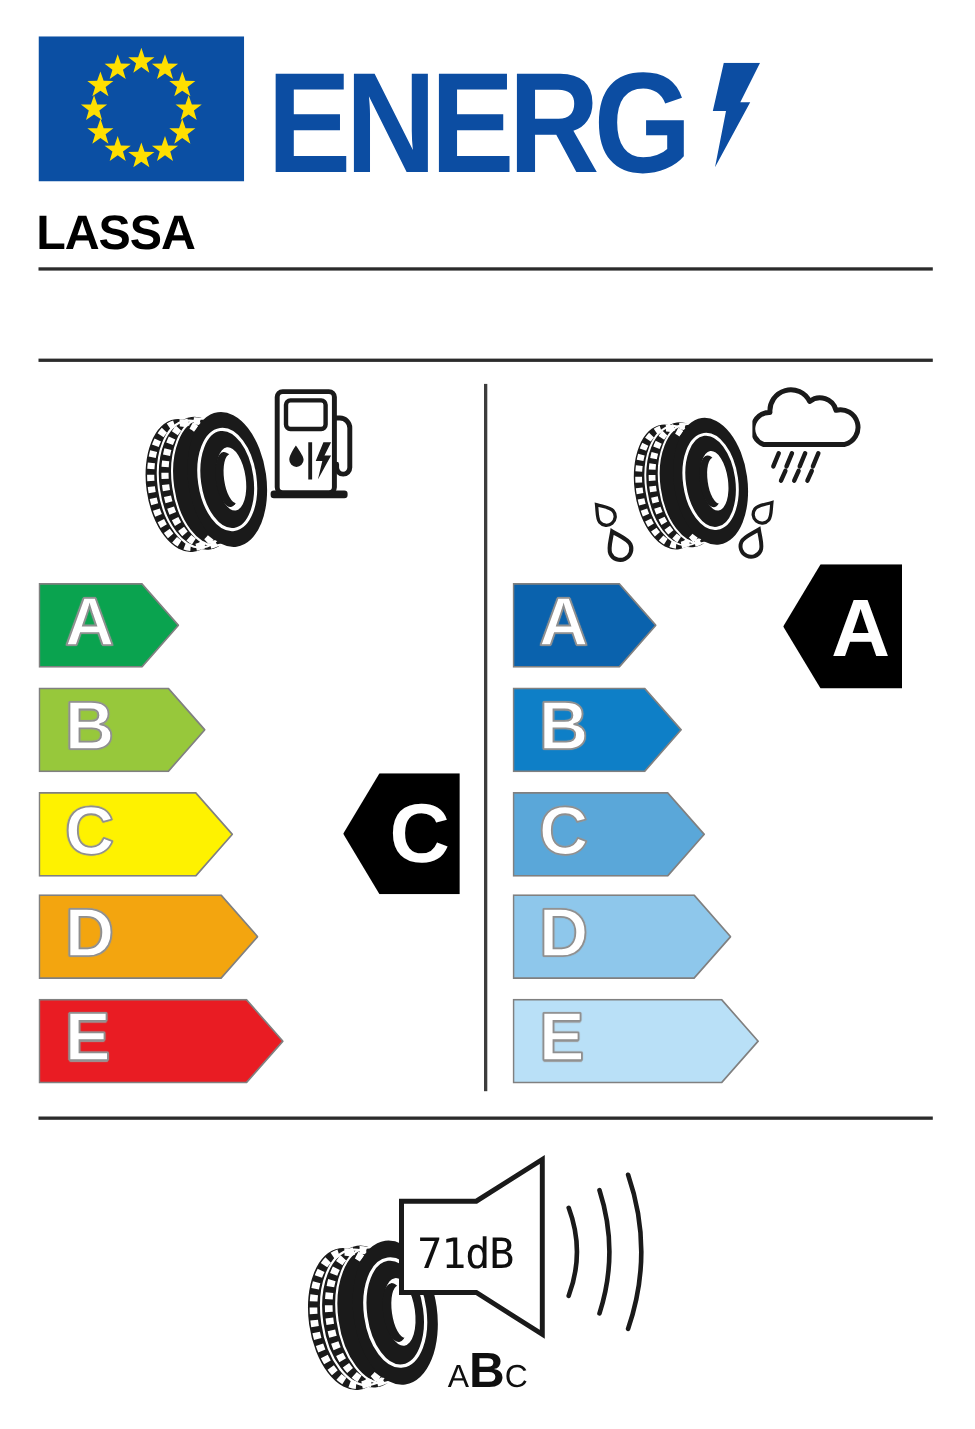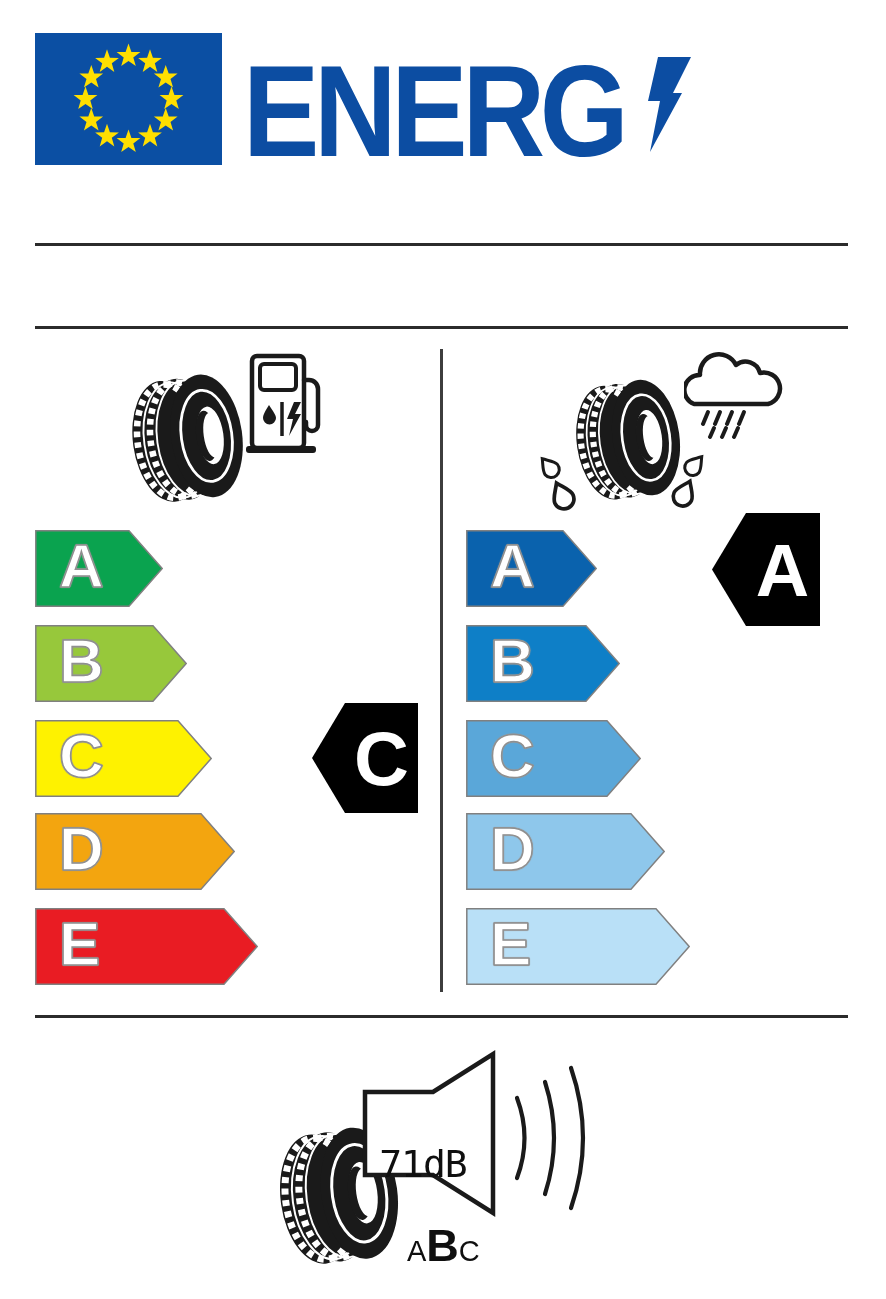--- a/index.html
+++ b/index.html
@@ -34,21 +34,21 @@
   .rating-arrow{position:absolute;}
   .rating-arrow svg{position:absolute;left:0;top:0;display:block;}
   .rating-letter{
     position:absolute;left:33px;right:0;top:0;text-align:center;color:#fff;
     font-weight:700;font-family:"Liberation Sans",sans-serif;
   }
   #fuel-rating-letter{line-height:112px;font-size:76px;}
   #wet-rating-letter{line-height:115px;font-size:74px;}
   
   #noise-value{
-    position:absolute;left:370px;top:1136px;width:106px;text-align:center;
+    position:absolute;left:370px;top:1112px;width:106px;text-align:center;
     font:400 38px/1.5 "DejaVu Sans Mono",monospace;color:#0f0f0f;letter-spacing:-1px;
   }
   #noise-class-letters{
     position:absolute;left:407px;top:1220px;height:46px;
     display:flex;align-items:baseline;color:#0f0f0f;
   }
   #noise-class-letters .small{font:400 29px "Liberation Sans",sans-serif;}
   #noise-class-letters .big{font:700 45px "Liberation Sans",sans-serif;letter-spacing:0;}
   svg{display:block;}
 </style>
@@ -73,20 +73,21 @@
         <polygon points="56.3,32.0 59.2,40.5 68.1,40.6 61.0,46.0 63.6,54.6 56.3,49.5 48.9,54.6 51.5,46.0 44.4,40.6 53.3,40.5"></polygon>
         <polygon points="72.0,16.3 74.9,24.7 83.9,24.9 76.8,30.3 79.3,38.9 72.0,33.8 64.7,38.9 67.2,30.3 60.1,24.9 69.1,24.7"></polygon>
       </g>
   </svg>
 
   <div id="energ-text">ENERG</div>
   <svg class="abs" style="left:646px;top:57px" width="50" height="95" viewBox="0 0 50 95">
     <polygon points="12,0 45,0 27,36 36,36 4,95 14,44 2,44" fill="#0c4da2"></polygon>
   </svg>
 
+  <div id="brand-name">LASSA</div>
 
   <div class="hline" style="top:243px"></div>
   <div class="hline" style="top:326px"></div>
   <div class="hline" style="top:1015px"></div>
   <div id="col-divider"></div>
 
   <svg width="0" height="0" style="position:absolute">
     <symbol id="tire-sym" viewBox="0 0 125 140">
       <g transform="rotate(-8 62 70)">
         <ellipse cx="40" cy="70" rx="37" ry="65" fill="#1a1a1a"></ellipse>

